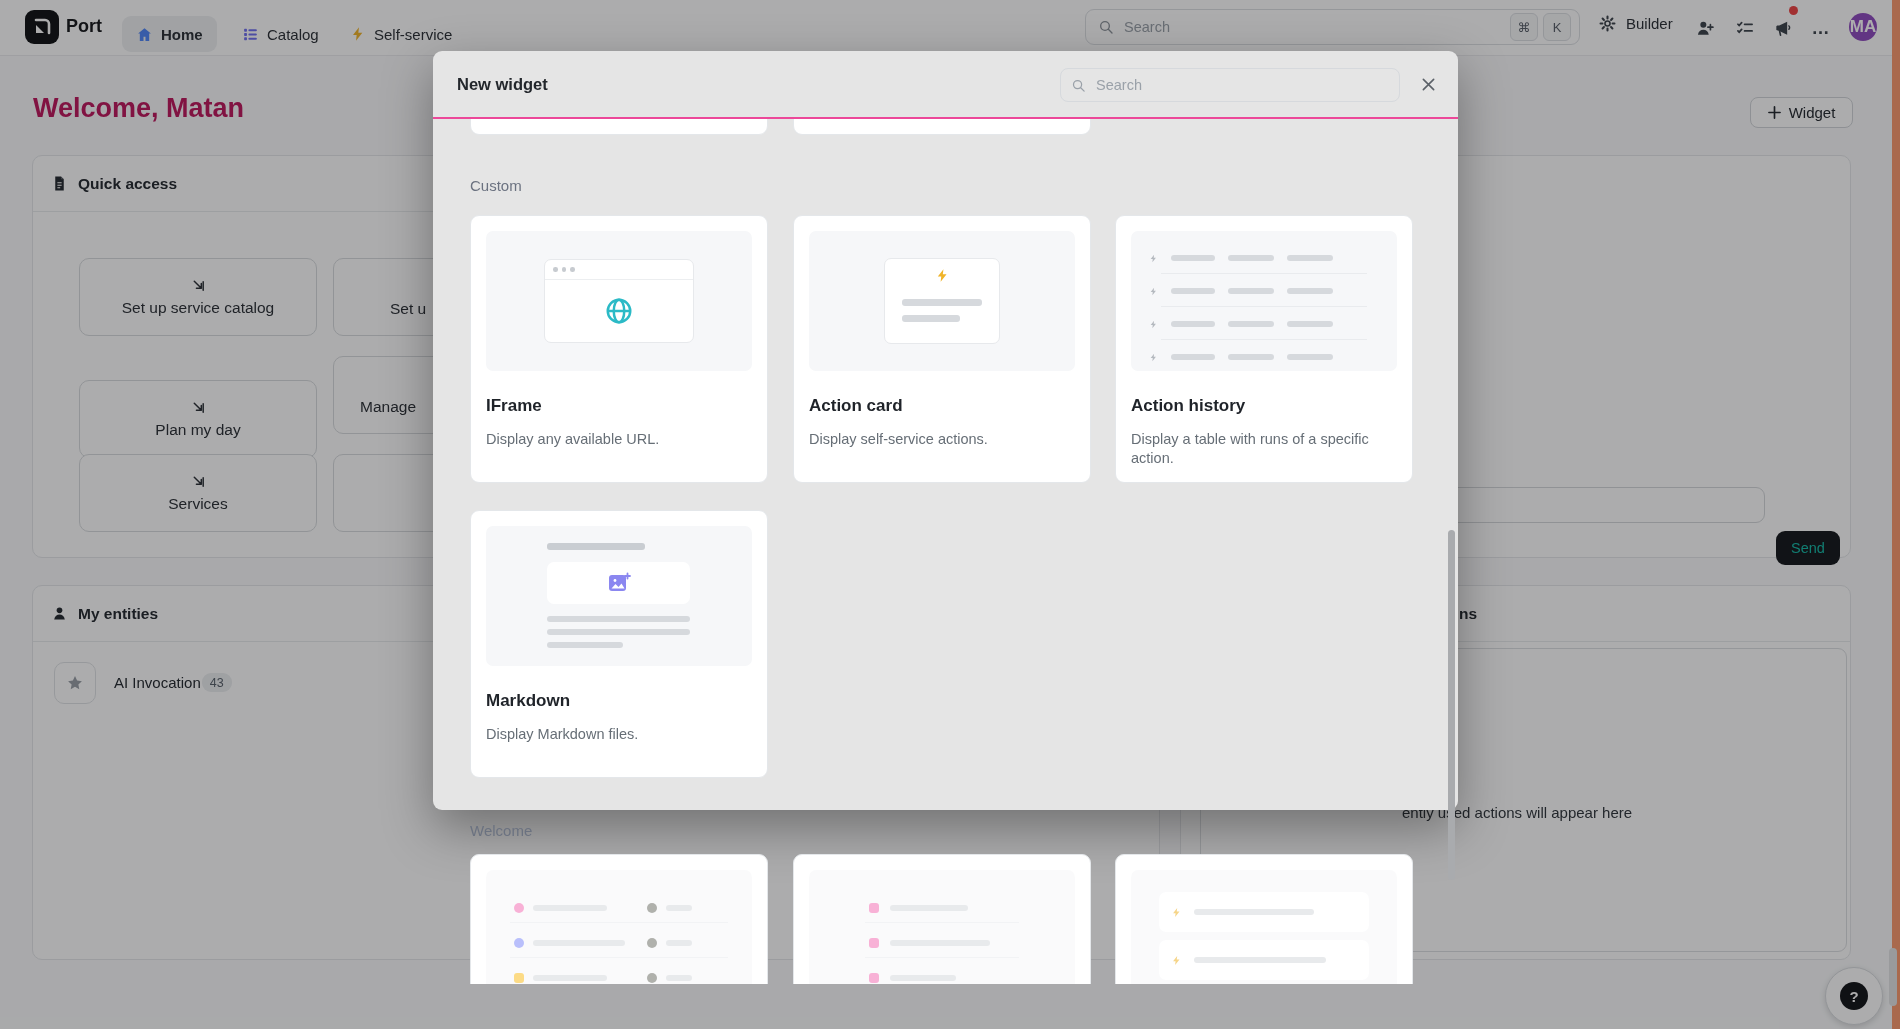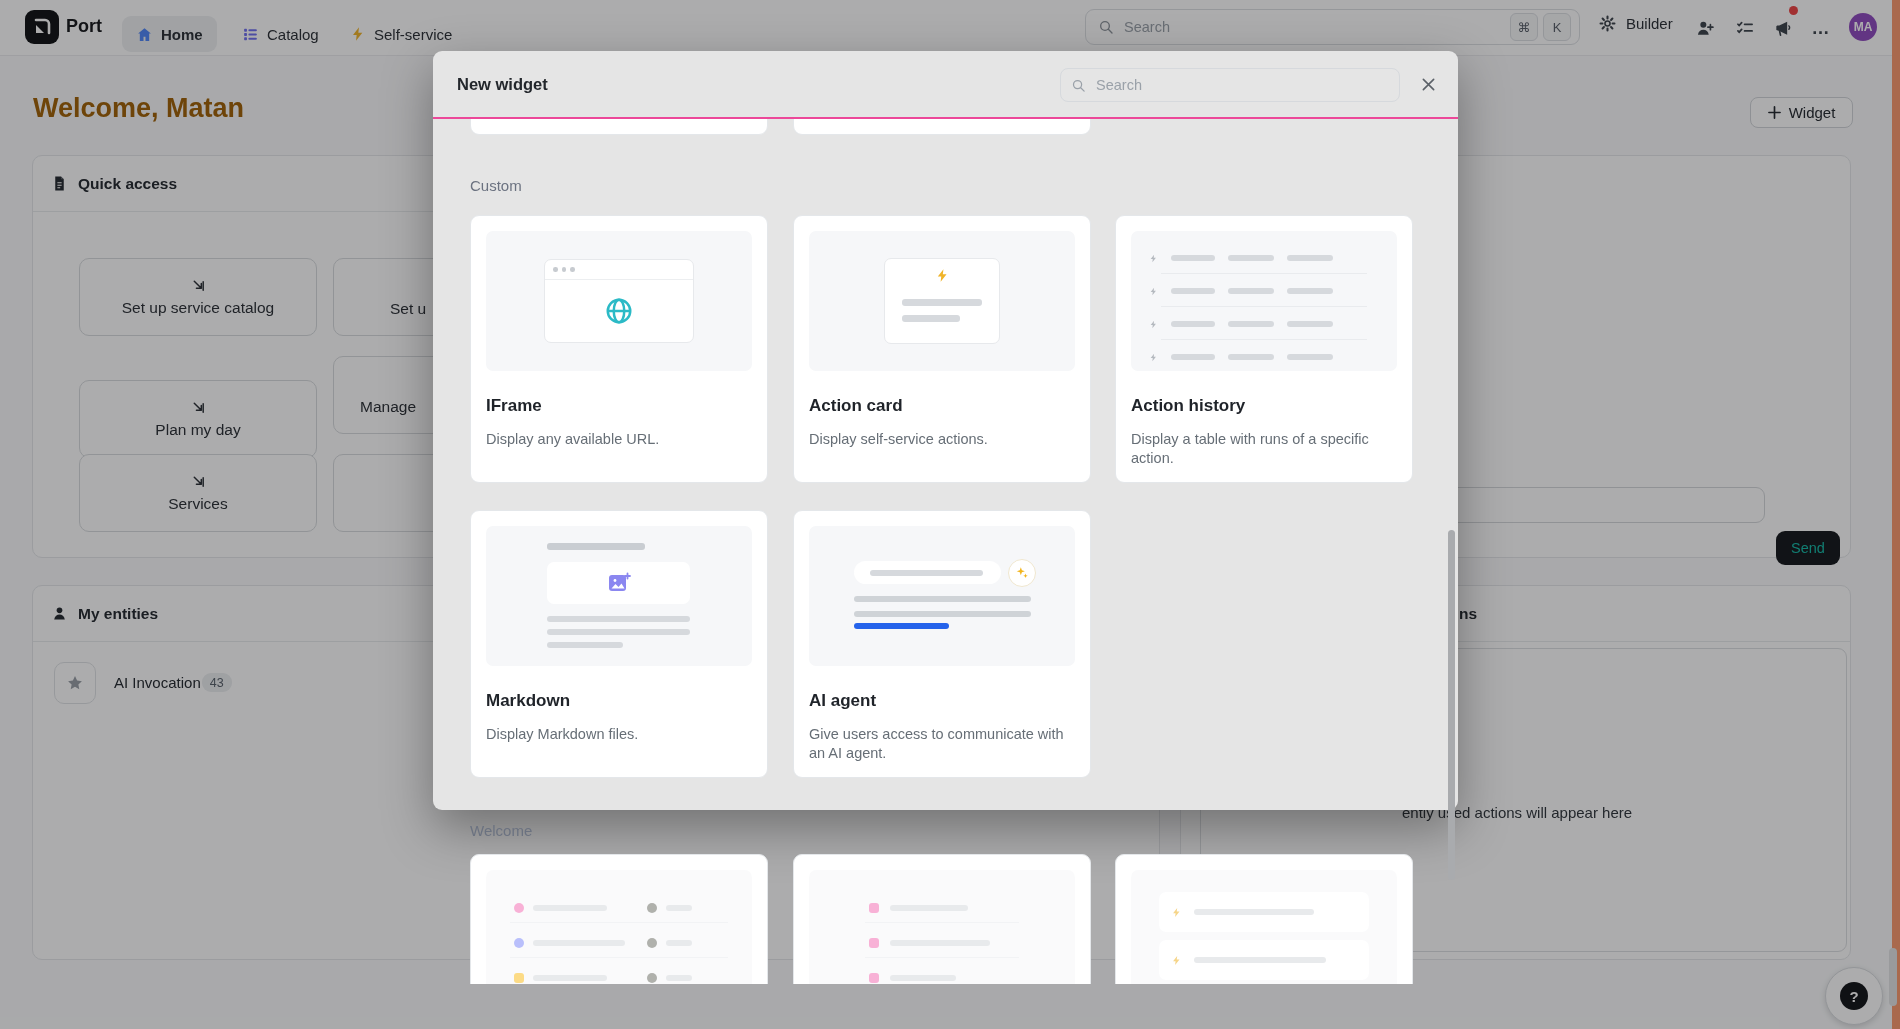--- a/index.html
+++ b/index.html
@@ -15,24 +15,24 @@
        border-radius:9px;font-size:15px;color:#2b3036;box-sizing:border-box;}
   .tab.active{background:#eef0f2;font-weight:600;}
   .tb-search{position:absolute;left:1085px;top:9px;width:495px;height:36px;border:1px solid #dcdfe3;border-radius:9px;
              background:#fff;display:flex;align-items:center;box-sizing:border-box;padding:0 8px 0 12px;}
   .tb-search input{border:0;outline:0;flex:1;font-size:14.5px;font-family:inherit;color:#24292f;background:transparent;}
   .tb-search input::placeholder{color:#9aa1a9;}
   .kbd{width:26px;height:26px;border:1px solid #dcdfe3;border-radius:6px;background:#f6f7f8;color:#596069;
        font-size:13px;display:flex;align-items:center;justify-content:center;margin-left:5px;}
   .tb-ic{position:absolute;top:17px;width:22px;height:22px;display:flex;align-items:center;justify-content:center;color:#3c434b;}
   .avatar{position:absolute;left:1849px;top:13px;width:28px;height:28px;border-radius:50%;background:#8f4bbf;
-          color:#fff;font-size:12px;font-weight:700;display:flex;align-items:center;justify-content:center;}
+          color:#fff;font-size:17px;font-weight:700;display:flex;align-items:center;justify-content:center;}
   .reddot{position:absolute;left:1789px;top:6px;width:9px;height:9px;border-radius:50%;background:#ef4444;}
   
-  .h1{position:absolute;left:33px;top:93px;font-size:27px;font-weight:700;color:#a16207;}
+  .h1{position:absolute;left:33px;top:93px;font-size:27px;font-weight:700;color:#be185d;}
   .widget-btn{position:absolute;left:1750px;top:97px;width:103px;height:31px;border:1px solid #d2d5d9;border-radius:8px;
               background:#fff;display:flex;align-items:center;justify-content:center;gap:8px;font-size:15px;color:#24292f;box-sizing:border-box;}
   .panel{position:absolute;background:#fff;border:1px solid #e5e7ea;border-radius:10px;box-sizing:border-box;}
   .panel-h{height:55px;border-bottom:1px solid #e9ebed;display:flex;align-items:center;gap:10px;padding:0 18px;
            font-size:15.5px;font-weight:700;color:#24292f;}
   .qa-btn{position:absolute;width:238px;height:78px;border:1px solid #d8dbde;border-radius:10px;background:#fff;
           display:flex;flex-direction:column;align-items:center;justify-content:center;gap:6px;font-size:15.5px;color:#2b3036;box-sizing:border-box;}
   .tile{position:absolute;left:21px;top:76px;width:40px;height:40px;border:1px solid #e0e3e6;border-radius:10px;
         background:#fff;display:flex;align-items:center;justify-content:center;}
   .badge{display:inline-flex;align-items:center;justify-content:center;height:19px;padding:0 8px;border-radius:9px;
@@ -377,38 +377,20 @@
             </svg>
           </div>
           <div class="bar" style="position:absolute;left:61px;top:90px;width:143px;height:6px;"></div>
           <div class="bar" style="position:absolute;left:61px;top:103px;width:143px;height:6px;"></div>
           <div class="bar" style="position:absolute;left:61px;top:116px;width:76px;height:6px;"></div>
         </div>
         <div class="c-title">Markdown</div>
         <div class="c-desc">Display Markdown files.</div>
       </div>
 
-      <div class="card" style="left:360px;top:391px;">
-        <div class="preview">
-          <div style="position:absolute;left:45px;top:35px;width:147px;height:23px;background:#fff;border-radius:12px;display:flex;align-items:center;padding-left:16px;box-sizing:border-box;">
-            <span class="bar" style="width:113px;height:6px;"></span>
-          </div>
-          <div style="position:absolute;left:199px;top:33px;width:26px;height:26px;background:#fff;border:1px solid #f0e7cf;border-radius:50%;display:flex;align-items:center;justify-content:center;">
-            <svg width="14" height="14" viewBox="0 0 24 24">
-              <path d="M10 2l1.8 5.2L17 9l-5.2 1.8L10 16l-1.8-5.2L3 9l5.2-1.8z" fill="#f2b41c"></path>
-              <path d="M18 13l1 2.8 2.8 1-2.8 1-1 2.8-1-2.8-2.8-1 2.8-1z" fill="#f2b41c"></path>
-            </svg>
-          </div>
-          <div class="bar" style="position:absolute;left:45px;top:70px;width:177px;height:6px;background:#cfd3d7;"></div>
-          <div class="bar" style="position:absolute;left:45px;top:85px;width:177px;height:6px;background:#cfd3d7;"></div>
-          <div style="position:absolute;left:45px;top:97px;width:95px;height:6px;border-radius:3px;background:#2563eb;"></div>
-        </div>
-        <div class="c-title">AI agent</div>
-        <div class="c-desc">Give users access to communicate with an AI agent.</div>
-      </div>
 
       <div class="sec-label" style="left:37px;top:703px;">Welcome</div>
 
       <div class="card" style="left:37px;top:735px;">
         <div class="preview faded" style="height:200px;">
           <div style="position:absolute;left:28px;top:33px;display:flex;align-items:center;gap:9px;">
             <span class="p-icon" style="background:#f472b6;border-radius:50%;"></span>
               <span class="bar" style="width:74px;height:6px;"></span>
             <span style="width:22px;"></span>
               <span class="p-icon" style="background:#70726a;border-radius:50%;"></span>

